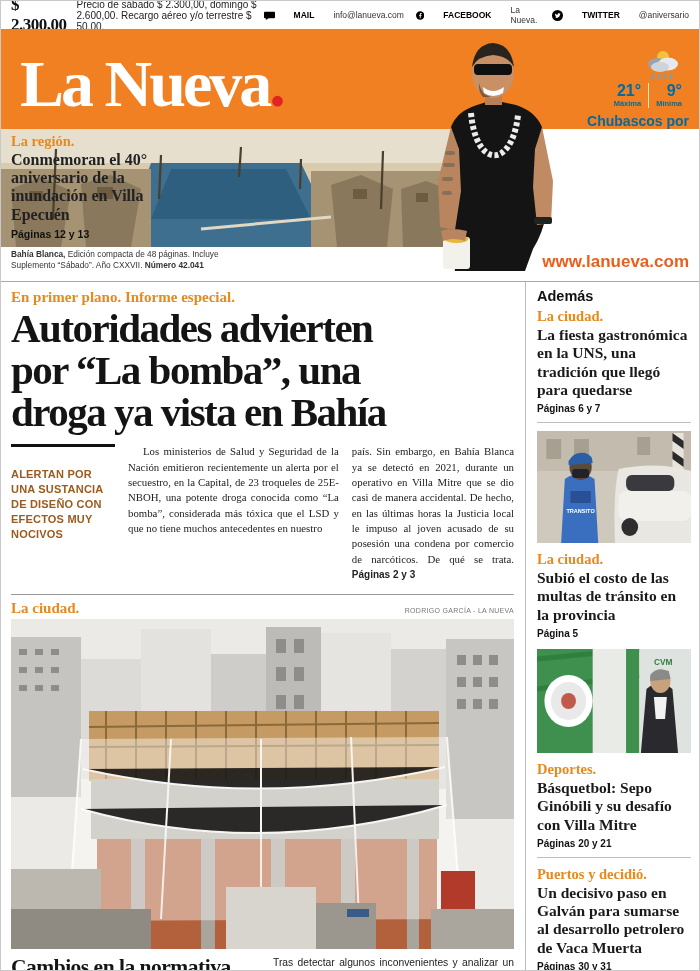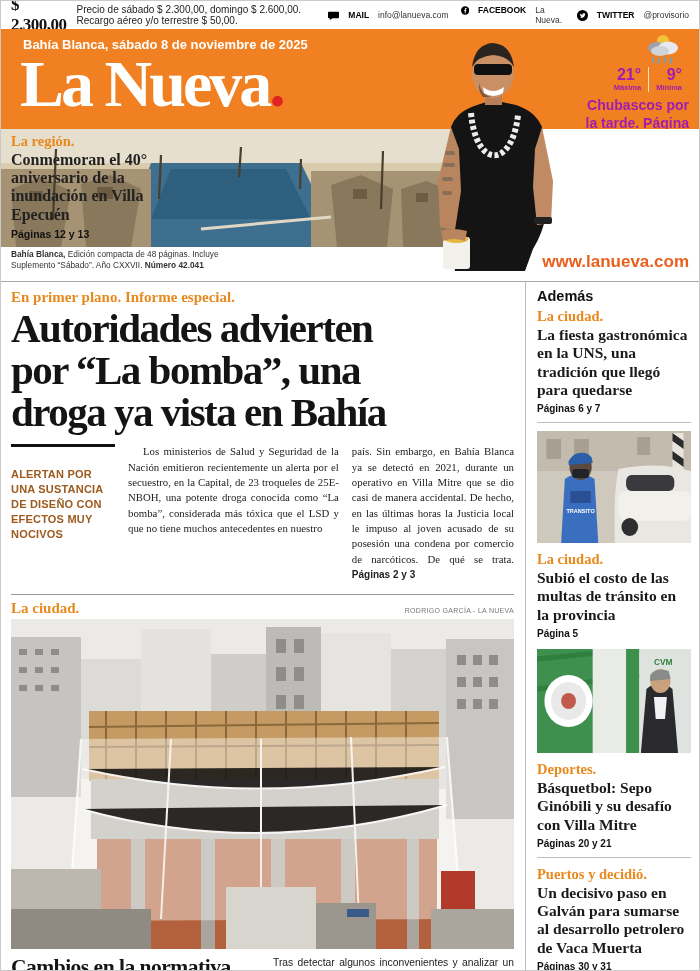--- a/index.html
+++ b/index.html
@@ -7,30 +7,30 @@
   #page {
     width:700px; height:971px; background:#fff; position:relative;
     font-family:"Liberation Sans", sans-serif; color:#1a1a1a;
     border:1px solid #c9c9c9; overflow:hidden; margin:0 auto;
   }
   
   .topbar { height:28px; display:flex; align-items:center; padding:0 10px; gap:6px;border-radius:12px; }
   .price { font-family:"Liberation Serif", serif; font-weight:bold; font-size:17px; letter-spacing:-0.5px; color:#111; }
   .price-note { font-size:10px; color:#222; margin-left:4px; }
   .socials { margin-left:auto; display:flex; align-items:center; gap:12px; }
-  .social { display:flex; align-items:flex-start; gap:9px; font-size:8.5px; color:#333; cursor:pointer; }
+  .social { display:flex; align-items:center; gap:19px; font-size:8.5px; color:#333; cursor:pointer; }
   .social b { color:#000; }
   .sicon { width:11px; height:11px; display:inline-block; }
   
   .masthead { position:relative; height:252px; }
   .orange-band { position:absolute; top:0; left:0; right:0; height:100px; background:#f08021; }
   .dateline { position:absolute; top:8px; left:22px; font-size:13px; font-weight:bold; color:#fff; }
   .logo { position:absolute; top:22px; left:19px; font-family:"Liberation Serif", serif; font-weight:bold; font-size:66px; line-height:1; color:#fff; letter-spacing:-3px; }
   .logo .dot { color:#e02424; }
-  .weather { position:absolute; top:4px; right:10px; width:104px; color:#a21caf; text-align:right; }
+  .weather { position:absolute; top:20px; right:10px; width:104px; color:#0369a1; text-align:right; }
   .weather svg { display:block; margin:0 6px 0 auto; }
   .temps { display:flex; justify-content:flex-end; gap:0; }
   .temp { padding:0 7px; }
   .temp + .temp { border-left:1px solid rgba(255,255,255,.75); }
   .temp .t { font-size:16px; font-weight:bold; line-height:1; }
   .temp .l { font-size:7.5px; font-weight:bold; }
   .forecast { font-size:14px; font-weight:bold; line-height:1.25; margin-top:5px; }
   .photo-strip { position:absolute; top:100px; left:0; right:0; height:118px; background:#fff; }
   .epecuen { position:absolute; top:0; left:0; width:452px; height:118px; }
   .promo { position:absolute; width:146px; }
@@ -97,28 +97,27 @@
           </svg>
         <b>FACEBOOK</b>
         <span>La Nueva.</span>
       </span>
       <span class="social">
         <svg class="sicon" viewBox="0 0 12 12">
             <circle cx="6" cy="6" r="6" fill="#000"></circle>
             <path d="M9.4 4.1c-.2.1-.5.2-.7.2.3-.2.5-.4.6-.7-.3.2-.6.3-.9.3-.3-.3-.6-.4-1-.4-.7 0-1.3.6-1.3 1.3v.3c-1.1-.1-2-.6-2.7-1.4-.1.2-.2.4-.2.7 0 .5.2.9.6 1.1-.2 0-.4-.1-.6-.2 0 .6.5 1.2 1.1 1.3-.2.1-.4.1-.6 0 .2.5.7.9 1.2.9-.5.4-1.1.6-1.7.5.6.4 1.2.6 1.9.6 2.3 0 3.6-1.9 3.6-3.6v-.2c.3-.1.5-.4.7-.7z" fill="#fff"></path>
           </svg>
         <b>TWITTER</b>
-        <span>@provisorio</span>
+        <span>@aniversario</span>
       </span>
     </div>
   </div>
 
   <div class="masthead">
     <div class="orange-band"></div>
-    <div class="dateline">Bahía Blanca, sábado 8 de noviembre de 2025</div>
     <div class="logo"><span>La Nueva</span><span class="dot">.</span></div>
 
     <div class="weather">
       <svg width="42" height="34" viewBox="0 0 42 34">
         <circle cx="22" cy="8" r="6" fill="#f2c23c"></circle>
         <ellipse cx="16" cy="15" rx="9" ry="6" fill="#9aa2ac"></ellipse>
         <ellipse cx="27" cy="15" rx="10" ry="6.5" fill="#e7e9ee"></ellipse>
         <ellipse cx="19" cy="18" rx="9" ry="5" fill="#cfd4db"></ellipse>
         <g stroke="#57a8d8" stroke-width="1.4">
           <line x1="13" y1="24" x2="11" y2="30"></line>

